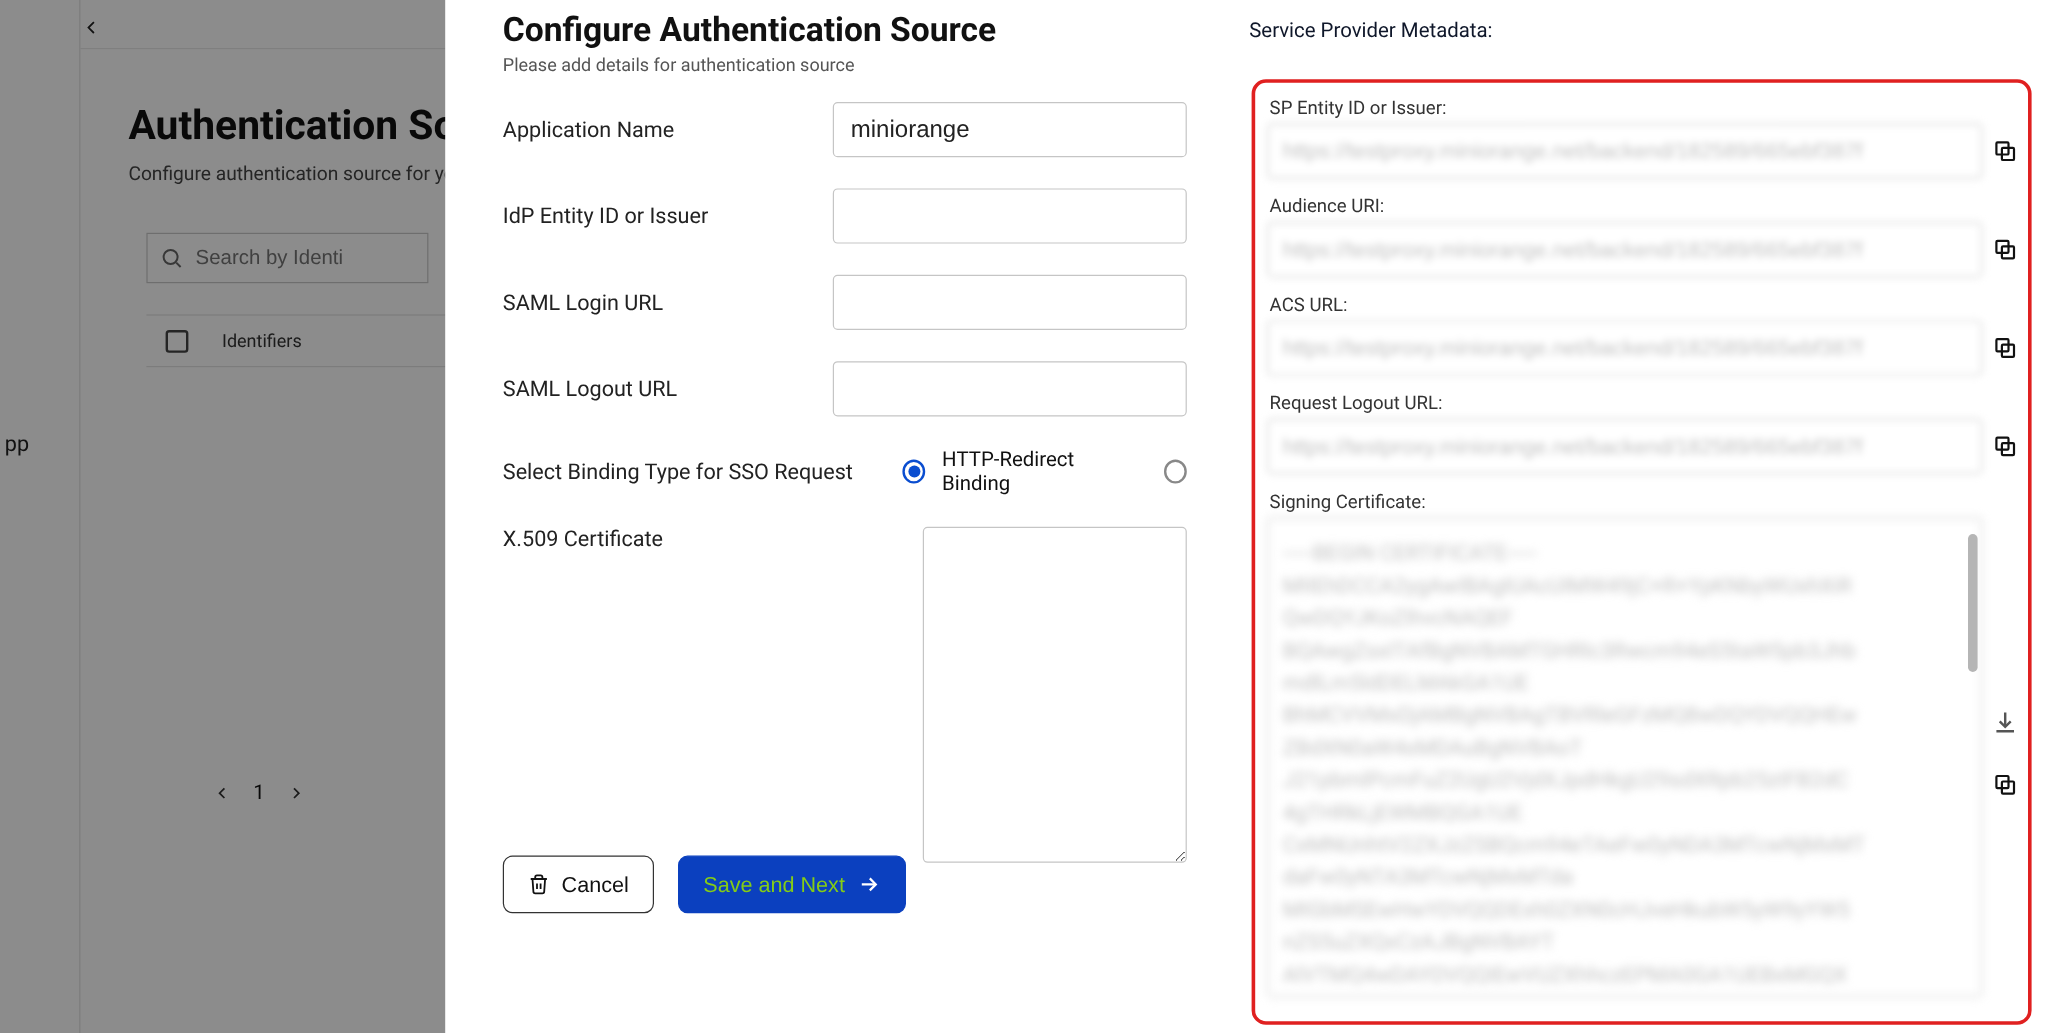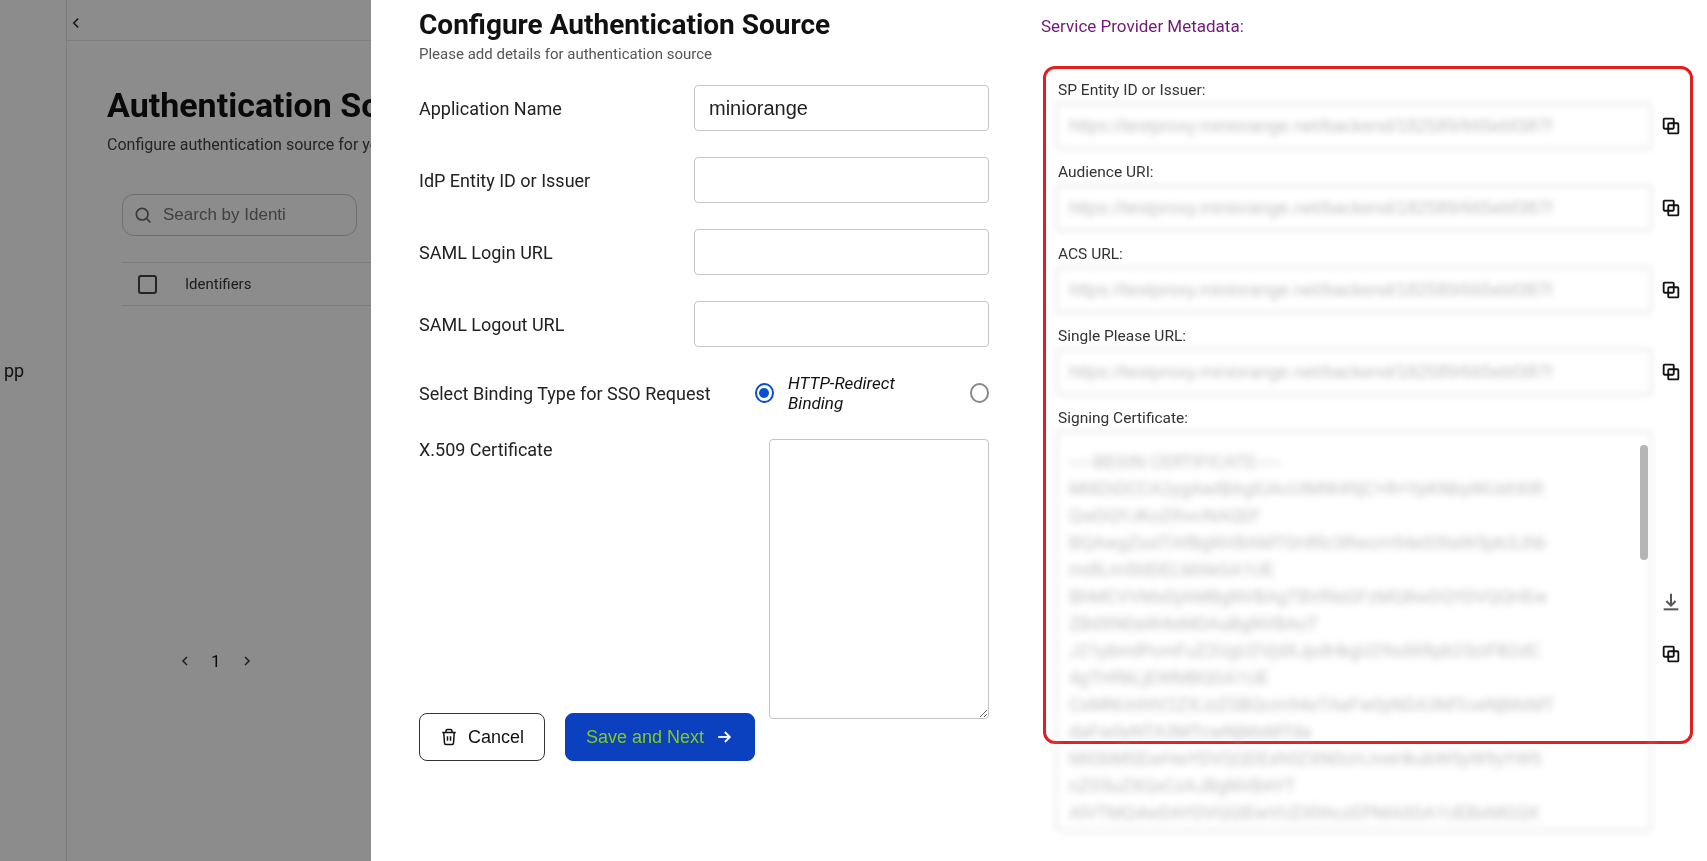--- a/index.html
+++ b/index.html
@@ -34,21 +34,21 @@
   }
   .bg-pp { position:absolute; left:0; bottom:480px; font-size:18px; color:#222; padding-left:4px;}
   .bg-main { position:absolute; left:67px; top:0; width:850px; height:861px; padding-top:6px;}
   .bg-icons {
     display:flex; gap:10px; padding:8px 0 8px 0; border-bottom:1px solid #e8e8e8;
   }
   .bg-title-block { padding: 44px 0 0 40px; }
   .bg-title { font-size: 34px; font-weight: 700; color:#111; }
   .bg-subtitle { font-size: 16px; color:#444; margin-top:10px; }
   .bg-search-wrap { margin: 40px 0 0 55px; width: 235px; height: 42px;
-    border:1px solid #c9c9c9; border-radius:12px; display:flex; align-items:center; padding:0 10px; gap:10px;}
+    border:1px solid #c9c9c9; border-radius:0; display:flex; align-items:center; padding:0 10px; gap:10px;}
   .bg-search-wrap input { border:none; outline:none; background:transparent; font-size:17px; width:170px; color:#555;}
   .bg-table-head { margin: 26px 0 0 55px; height: 44px; border-top:1px solid #e2e2e2;
     border-bottom:1px solid #e2e2e2; display:flex; align-items:center; gap:28px; padding-left:16px;}
   .bg-checkbox { width:19px; height:19px; border:2px solid #444; border-radius:3px;}
   .bg-pagination { position:absolute; left:110px; bottom:190px; display:flex; align-items:center; gap:18px;}
 
   
   .modal {
     position: absolute;
     left: 371px; top: 0;
@@ -61,43 +61,43 @@
   .modal-title { font-size: 28px; font-weight: 700; margin-top: 2px;}
   .modal-sub { font-size: 15px; color:#555; margin-top: 4px; margin-bottom: 22px;}
   .form-row { display:flex; align-items:center; margin-bottom: 26px; }
   .form-row.top { align-items:flex-start; }
   .form-label { width: 350px; font-size:18px; color:#222; }
   .form-input {
     flex:1; height:46px; border:1px solid #c5c5c5; border-radius:4px;
     padding: 0 14px; font-size:20px; color:#222; outline:none;
   }
   .form-input.tall { height: 280px; padding-top:12px; }
-  .radio-row { display:flex; align-items:center; gap:14px;font-style:italic; }
+  .radio-row { display:flex; align-items:center; gap:14px; }
   .radio {
     width:20px; height:20px; border-radius:50%; border:2px solid #888;
     display:inline-flex; align-items:center; justify-content:center;
   }
   .radio.selected { border-color:#0a4dd0; }
   .radio.selected::after { content:""; width:10px; height:10px; border-radius:50%; background:#0a4dd0;}
   .modal-footer { position:absolute; left:48px; bottom:100px; display:flex; gap:20px;}
   .btn {
     display:inline-flex; align-items:center; gap:10px; height:48px; padding:0 20px;
     border-radius:8px; font-size:18px; font-weight:500; cursor:pointer;margin-top:24px;
   }
   .btn-secondary { background:#fff; border:1.5px solid #333; color:#111;}
   .btn-primary { background:#0b40bf; border:1.5px solid #0b40bf; color:#84cc16;}
 
   
   .right-panel {
     position:absolute; left:1021px; top:0; width:686px; height:861px;
     background:#fff; z-index:7;
   }
-  .sp-title { font-size:17px; color:#701a75; padding:16px 0 10px 20px;}
+  .sp-title { font-size:17px; color:#0f172a; padding:16px 0 10px 20px;}
   .sp-box {
-    position:absolute; left:22px; top:66px; width:650px; height:678px;
+    position:absolute; left:22px; top:66px; width:650px; height:788px;
     border:3px solid #e02020; border-radius:12px; padding: 10px 8px 0 10px;
   }
   .sp-field-label { font-size:15.5px; color:#333; margin: 2px 0 4px 2px;}
   .sp-row { display:flex; align-items:center; gap:8px; margin-bottom:14px;}
   .sp-input {
     flex:1; height:46px; border:1px solid #c5c5c5; border-radius:4px;
     padding:0 12px; font-size:18px; color:#c2c2c2; outline:none; filter: blur(3px);
     user-select:none;
   }
   .sp-copy { width:22px; height:22px; cursor:pointer; }
@@ -240,21 +240,21 @@
     <div class="sp-row">
       <input class="sp-input" readonly="" value="https://testproxy.miniorange.net/backend/182589/665ebf387f" style="">
       <span class="sp-copy">
         <svg width="22" height="22" viewBox="0 0 24 24" fill="none" stroke="#111" stroke-width="2">
             <rect x="9" y="9" width="11" height="11" rx="1"></rect>
             <rect x="4" y="4" width="11" height="11" rx="1"></rect>
           </svg>
       </span>
     </div>
 
-    <div class="sp-field-label">Single Please URL:</div>
+    <div class="sp-field-label">Request Logout URL:</div>
     <div class="sp-row">
       <input class="sp-input" readonly="" value="https://testproxy.miniorange.net/backend/182589/665ebf387f" style="">
       <span class="sp-copy">
         <svg width="22" height="22" viewBox="0 0 24 24" fill="none" stroke="#111" stroke-width="2">
             <rect x="9" y="9" width="11" height="11" rx="1"></rect>
             <rect x="4" y="4" width="11" height="11" rx="1"></rect>
           </svg>
       </span>
     </div>
 

